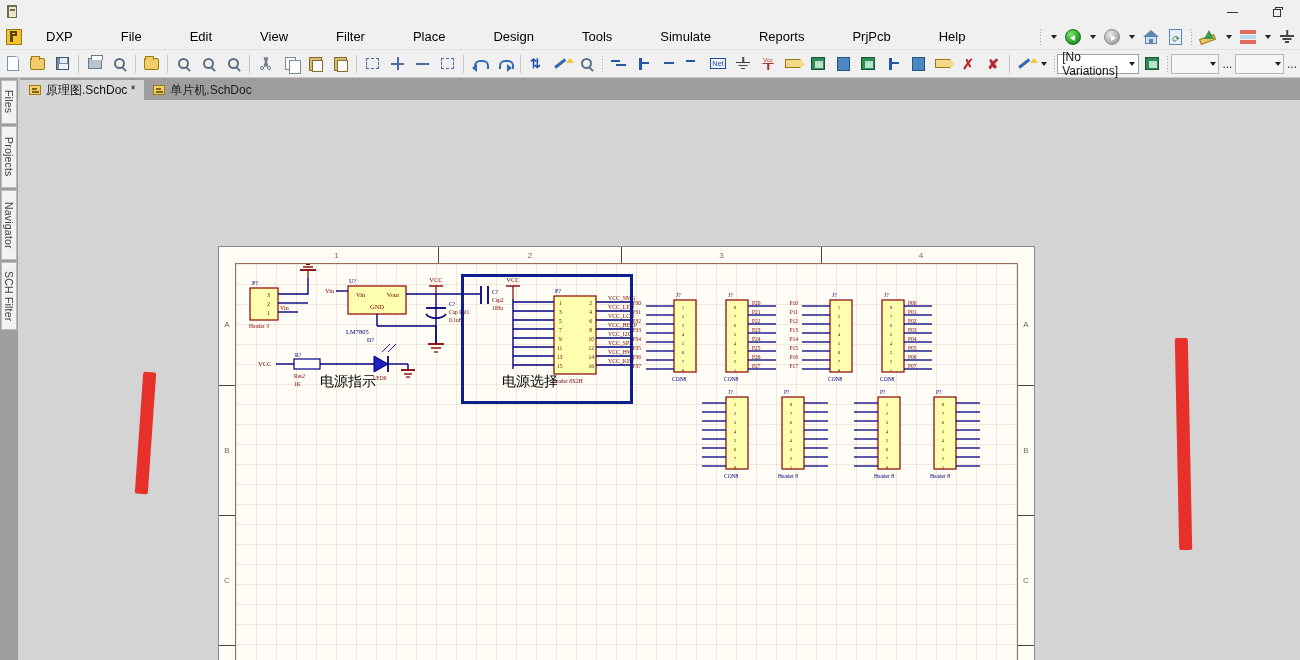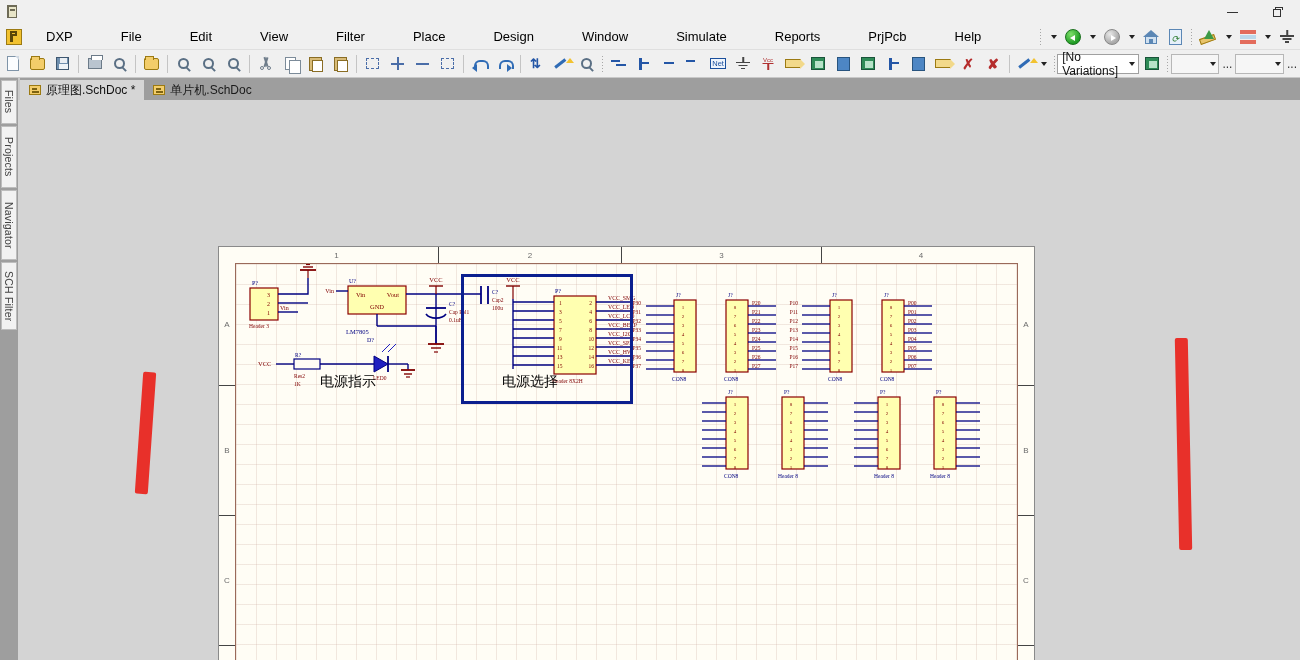--- a/index.html
+++ b/index.html
@@ -287,21 +287,21 @@
         <span class="p2"></span>
         <span class="p3"></span>
     </div>
     <div class="menuitem">DXP</div>
     <div class="menuitem">File</div>
     <div class="menuitem">Edit</div>
     <div class="menuitem">View</div>
     <div class="menuitem">Filter</div>
     <div class="menuitem">Place</div>
     <div class="menuitem">Design</div>
-    <div class="menuitem">Window</div>
+    <div class="menuitem">Tools</div>
     <div class="menuitem">Simulate</div>
     <div class="menuitem">Reports</div>
     <div class="menuitem">PrjPcb</div>
     <div class="menuitem">Help</div>
 
     <div class="menu-right">
       <div class="gripper"></div>
       <div class="combo-arrow">
           <span class="tri-dn"></span>
         </div>

